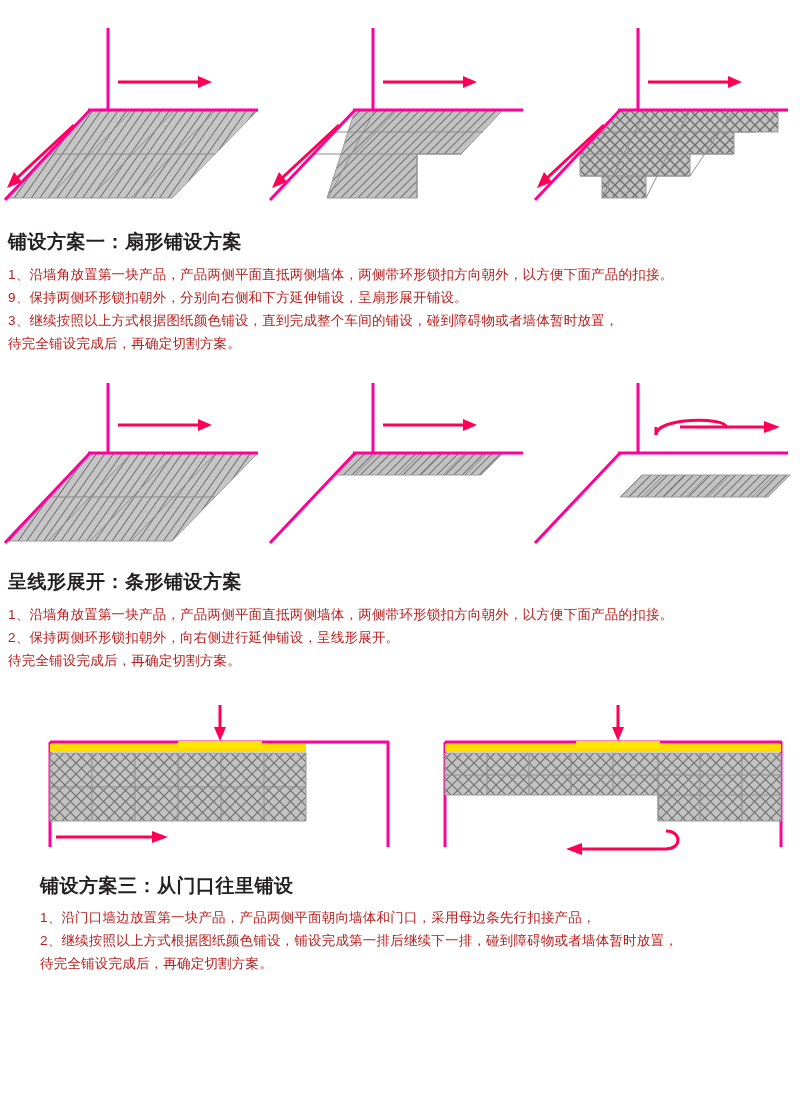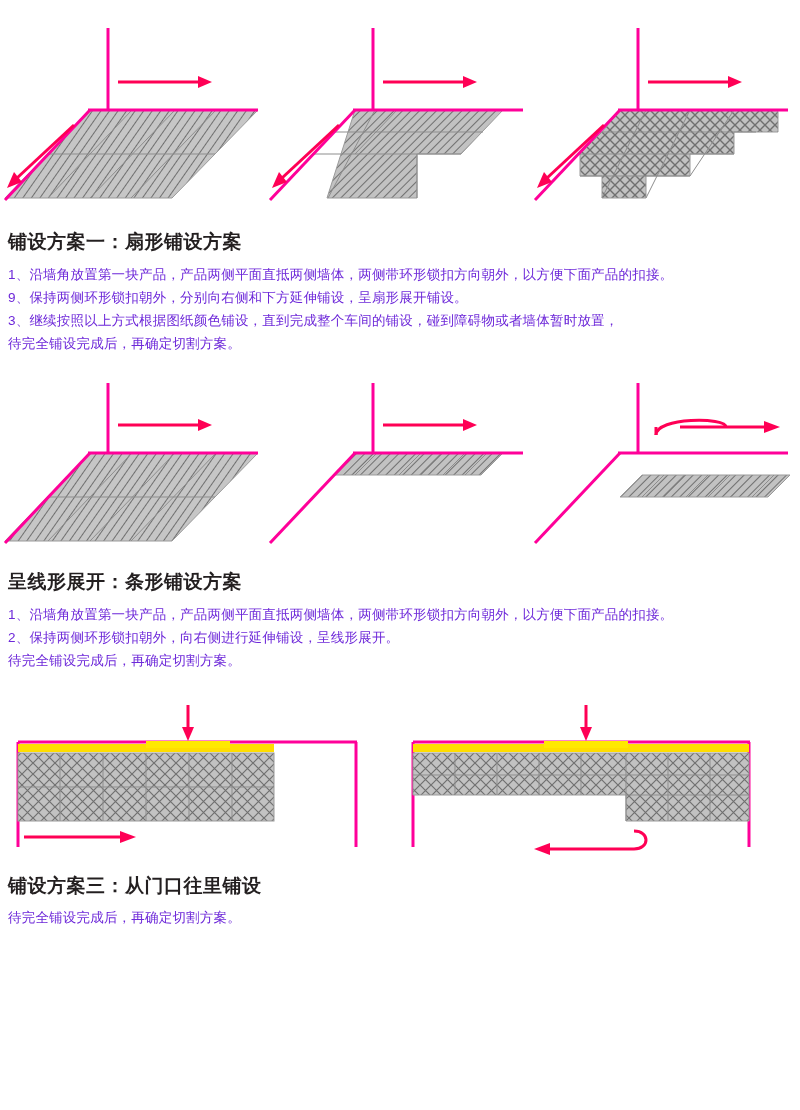--- a/index.html
+++ b/index.html
@@ -36,21 +36,21 @@
     font-size: 19px;
     font-weight: bold;
     letter-spacing: 0.5px;
     color: #231f20;
     margin: 0 0 6px 8px;
     line-height: 1.5;
   }
   .para {
     font-size: 13.5px;
     line-height: 1.72;
-    color: #6d28d9;
+    color: #b91c1c;
     margin: 0 0 0 8px;
     letter-spacing: 0.2px;
   }
   svg { display: block; }
 </style>
 </head>
 <body>
 
 <div class="page">
 
@@ -249,21 +249,21 @@
         </svg>
       </div>
     </div>
 
     <h2 class="heading">呈线形展开：条形铺设方案</h2>
     <p class="para">1、沿墙角放置第一块产品，产品两侧平面直抵两侧墙体，两侧带环形锁扣方向朝外，以方便下面产品的扣接。</p>
     <p class="para">2、保持两侧环形锁扣朝外，向右侧进行延伸铺设，呈线形展开。</p>
     <p class="para">待完全铺设完成后，再确定切割方案。</p>
   </div>
 
-  <div class="section" style="margin-top:24px;">
+  <div class="section" style="margin-top:24px;margin-left:32px;">
     <div class="figures" style="height:175px;">
 
       <div class="fig" style="left:0px; top:0px;">
         <svg width="380" height="175" viewBox="0 0 380 175">
           <defs>
             <pattern id="gridG" width="11" height="11" patternUnits="userSpaceOnUse">
               <rect width="11" height="11" fill="#c2c2c2"></rect>
               <path d="M0 0 L11 11 M11 0 L0 11" stroke="#707070" stroke-width="1.2"></path>
             </pattern>
           </defs>
@@ -338,16 +338,18 @@
             <path d="M236 134 C252 134, 252 152, 236 152" fill="none" stroke="#ff0055" stroke-width="3"></path>
             <line x1="236" y1="134" x2="236" y2="134" stroke="#ff0055" stroke-width="3"></line>
             <line x1="236" y1="152" x2="150" y2="152" stroke="#ff0055" stroke-width="3"></line>
             <polygon points="136,152 152,146 152,158" fill="#ff0055"></polygon>
           </g>
         </svg>
       </div>
     </div>
 
     <h2 class="heading">铺设方案三：从门口往里铺设</h2>
+    <p class="para">1、沿门口墙边放置第一块产品，产品两侧平面朝向墙体和门口，采用母边条先行扣接产品，</p>
+    <p class="para">2、继续按照以上方式根据图纸颜色铺设，铺设完成第一排后继续下一排，碰到障碍物或者墙体暂时放置，</p>
     <p class="para">待完全铺设完成后，再确定切割方案。</p>
   </div>
 
 </div>
 
 </body></html>

